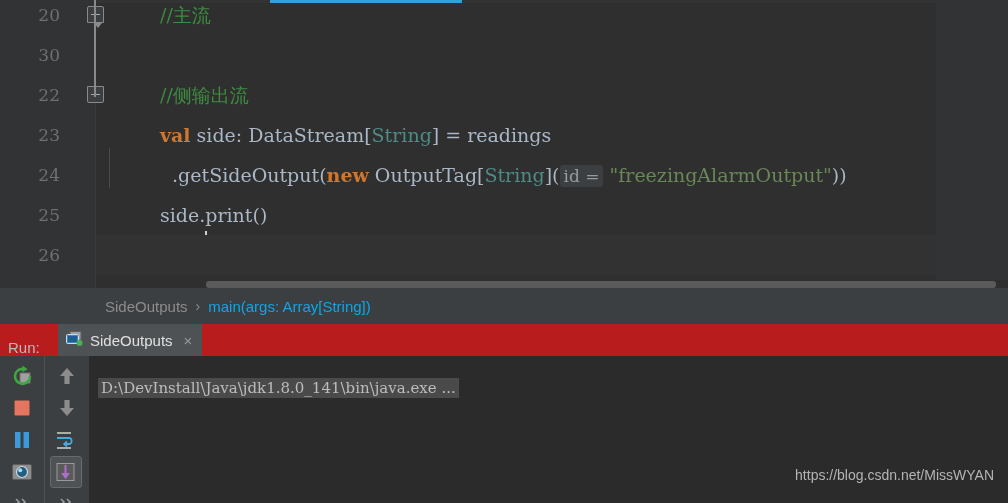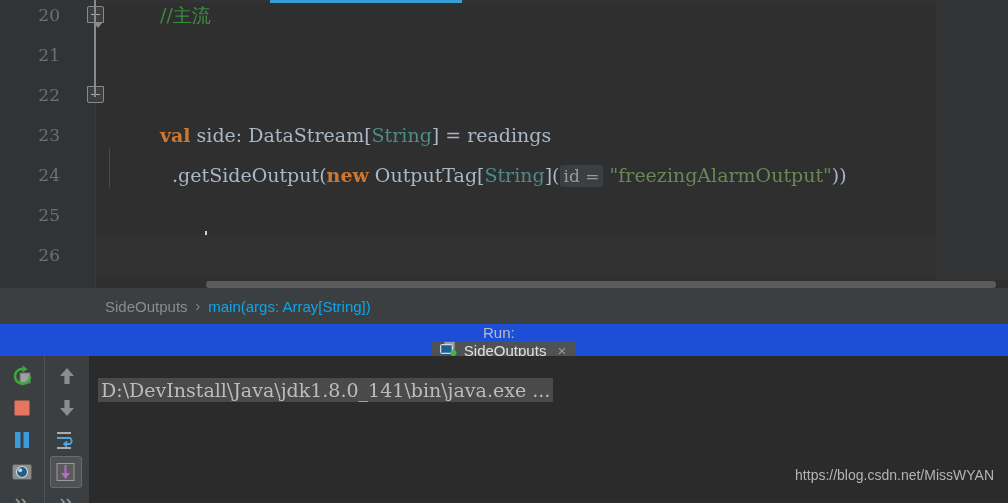--- a/index.html
+++ b/index.html
@@ -98,40 +98,40 @@
   .bc-sep{ color:#8c8c8c; margin:0 8px; font-size:14px; }
   .bc-cur{ color:#0ea5e9; }
 
   
   .runpanel{
     position:absolute; left:0; top:324px; width:1008px; height:179px;
     background:#3c3f41;
   }
   .run-header{
     position:absolute; left:0; top:0; width:1008px; height:32px;
-    background:#1d4ed8;
-    display:flex; align-items:center;flex-direction:column;
+    background:#b91c1c;
+    display:flex; align-items:flex-end;
   }
   .run-label{
     color:#bbbbbb; font-size:15px; padding-left:8px; width:58px;
   }
   .run-tab{
     display:flex; align-items:center; height:32px; padding:0 10px 0 8px;
     background:#4e5254; gap:7px;
   }
   .run-tab-name{ color:#e0e0e0; font-size:15px; }
   .run-tab-close{ color:#9a9a9a; font-size:15px; margin-left:4px; cursor:pointer; }
 
   .console{
     position:absolute; left:90px; top:32px; right:0; bottom:0;
     background:#2b2b2b;
   }
   .console-line{
     position:absolute; left:8px; top:22px;
-    font-family:"DejaVu Serif", serif; font-size:19px;
+    font-family:"DejaVu Serif", serif; font-size:15px;
     color:#bcbcbc; background:#4a4a4a; padding:1px 3px;
     white-space:pre;
   }
   .watermark{
     position:absolute; right:14px; bottom:20px;
     color:#b4b4b4; font-size:14px;
   }
 
   
   .tool-col{
@@ -150,41 +150,43 @@
 
 <div id="app">
 
   <div class="tab-underline"></div>
 
   <div class="editor">
 
     <div class="gutter">
       <div class="linecol" id="linecol">
           <div class="lnum" style="top: -8px;">20</div>
-          <div class="lnum" style="top: 32px;">21</div>
+          <div class="lnum" style="top: 32px;">30</div>
           <div class="lnum" style="top: 72px;">22</div>
           <div class="lnum" style="top: 112px;">23</div>
           <div class="lnum" style="top: 152px;">24</div>
           <div class="lnum" style="top: 192px;">25</div>
           <div class="lnum" style="top: 232px;">26</div>
           <div class="lnum" style="top: 272px;">27</div>
         </div>
       <div id="foldcol">
           <div class="foldmark top" style="top: 3px;"></div>
           <div class="foldmark bot" style="top: 83px;"></div>
           <div class="fold-spine" style="top: -8px; height: 102px;"></div>
         </div>
     </div>
 
     <div class="codearea" id="codearea">
       <div class="indent-guide" style="left:13px; top:145px; height:40px;"></div>
       <div class="caret" style="top:228px; height:26px;"></div>
     <div class="cline" style="top: -8px;"><span class="ind"><span class="cmt">//主流</span></span></div>
+        <div class="cline" style="top: 72px;"><span class="ind"><span class="cmt">//侧输出流</span></span></div>
         <div class="cline" style="top: 152px;"><span class="ind"><span class="plain">  .getSideOutput(</span><span class="kw">new</span><span class="plain"> OutputTag</span><span class="plain">[</span><span class="type">String</span><span class="plain">](</span><span class="hint">id =</span><span class="str"> "freezingAlarmOutput"</span><span class="plain">))</span></span></div>
         <div class="cline" style="top: 112px;"><span class="ind"><span class="kw">val</span><span class="plain"> side: </span><span class="plain">DataStream</span><span class="plain">[</span><span class="type">String</span><span class="plain">]</span><span class="plain"> = readings</span></span></div>
+        <div class="cline" style="top: 192px;"><span class="ind"><span class="plain">side.print()</span></span></div>
         <div class="cline cur-line" style="top: 232px;"><span class="ind"></span></div>
         <div class="cline" style="top: 272px;"><span class="ind"><span class="plain">env.execute()</span></span></div>
       </div>
 
     <div class="ed-hscroll">
       <div class="thumb"></div>
     </div>
   </div>
 
   <div class="breadcrumb">

